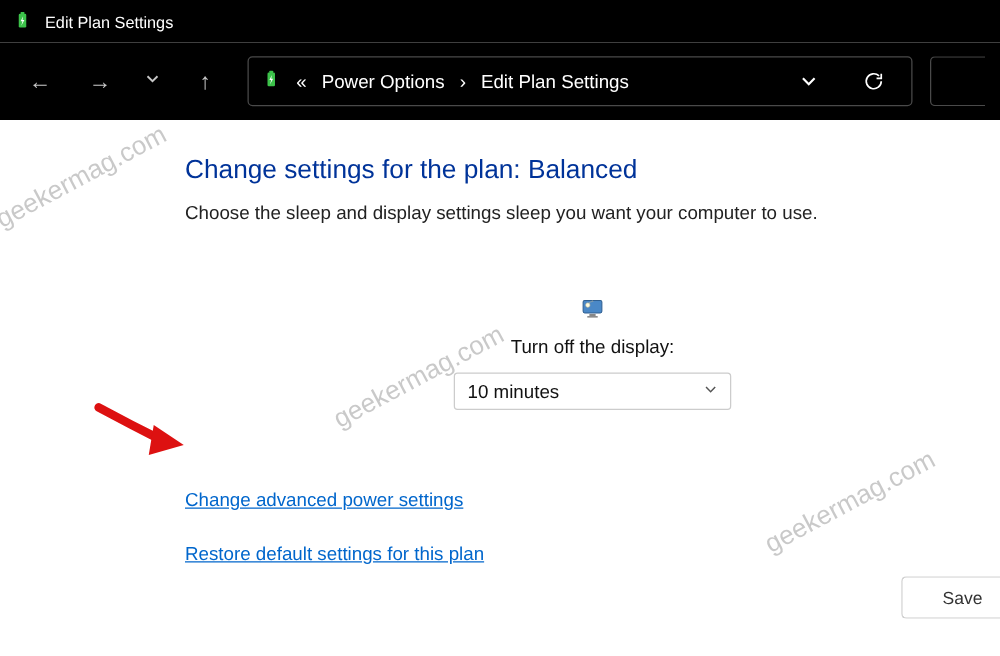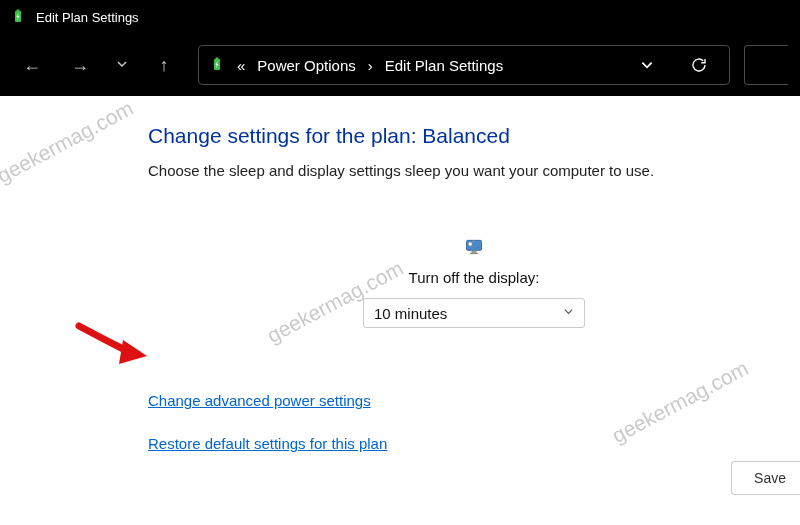--- a/index.html
+++ b/index.html
@@ -134,21 +134,21 @@
       position: absolute;
       right: 0;
       bottom: 30px;
       height: 34px;
       border: 1px solid #ccc;
       border-right: none;
       border-radius: 4px 0 0 4px;
       background: #fff;
       display: flex;
       align-items: center;
-      padding: 0 14px 0 22px;
+      padding: 0 14px 0 32px;
       font-size: 14px;
       color: #333;
       cursor: pointer;
     }
     .watermark {
       position: absolute;
       color: rgba(120,120,120,0.40);
       font-size: 21px;
       font-family: Arial, sans-serif;
       transform: rotate(-28deg);

